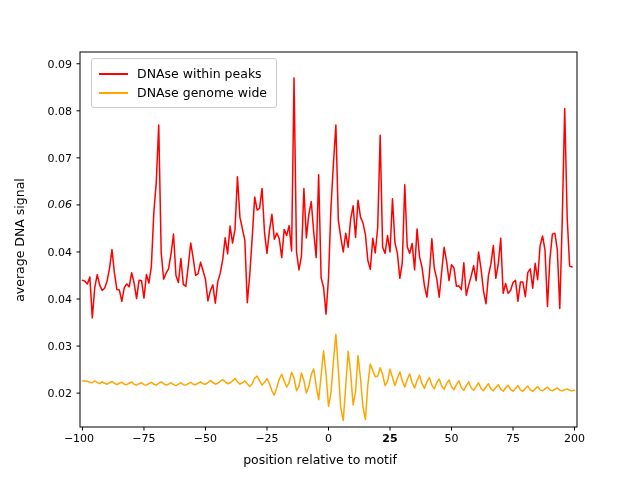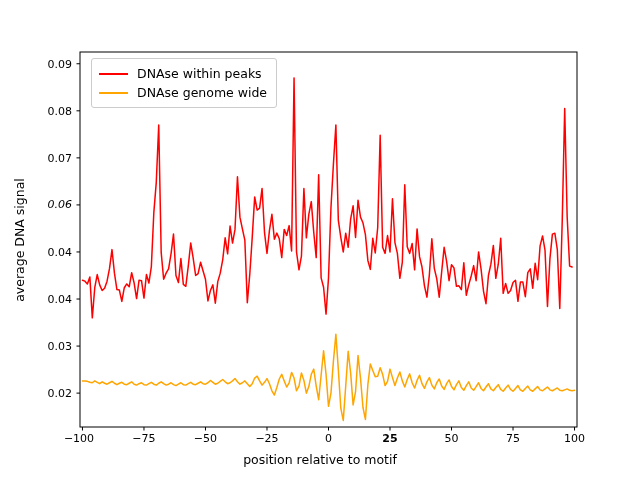--- a/index.html
+++ b/index.html
@@ -130,21 +130,21 @@
 
   <div id="tick-labels">
       <div class="tick-label xtick-label" style="left: 79px;">−100</div>
       <div class="tick-label xtick-label" style="left: 143.97px;">−75</div>
       <div class="tick-label xtick-label" style="left: 205.48px;">−50</div>
       <div class="tick-label xtick-label" style="left: 266.99px;">−25</div>
       <div class="tick-label xtick-label" style="left: 328.5px;">0</div>
       <div class="tick-label xtick-label" style="left: 390.01px; font-weight: bold;">25</div>
       <div class="tick-label xtick-label" style="left: 451.52px;">50</div>
       <div class="tick-label xtick-label" style="left: 513.03px;">75</div>
-      <div class="tick-label xtick-label" style="left: 574.54px;">100</div>
+      <div class="tick-label xtick-label" style="left: 574.54px;">200</div>
       <div class="tick-label ytick-label" style="top: 393.123px; left: 30px; width: 42px;">0.02</div>
       <div class="tick-label ytick-label" style="top: 346.072px; left: 30px; width: 42px;">0.03</div>
       <div class="tick-label ytick-label" style="top: 299.02px; left: 30px; width: 42px;">0.04</div>
       <div class="tick-label ytick-label" style="top: 251.969px; left: 30px; width: 42px;">0.04</div>
       <div class="tick-label ytick-label" style="top: 204px; left: 30px; width: 42px; font-style: italic;">0.06</div>
       <div class="tick-label ytick-label" style="top: 157.866px; left: 30px; width: 42px;">0.07</div>
       <div class="tick-label ytick-label" style="top: 110.814px; left: 30px; width: 42px;">0.08</div>
       <div class="tick-label ytick-label" style="top: 63.7629px; left: 30px; width: 42px;">0.09</div>
     </div>
 

